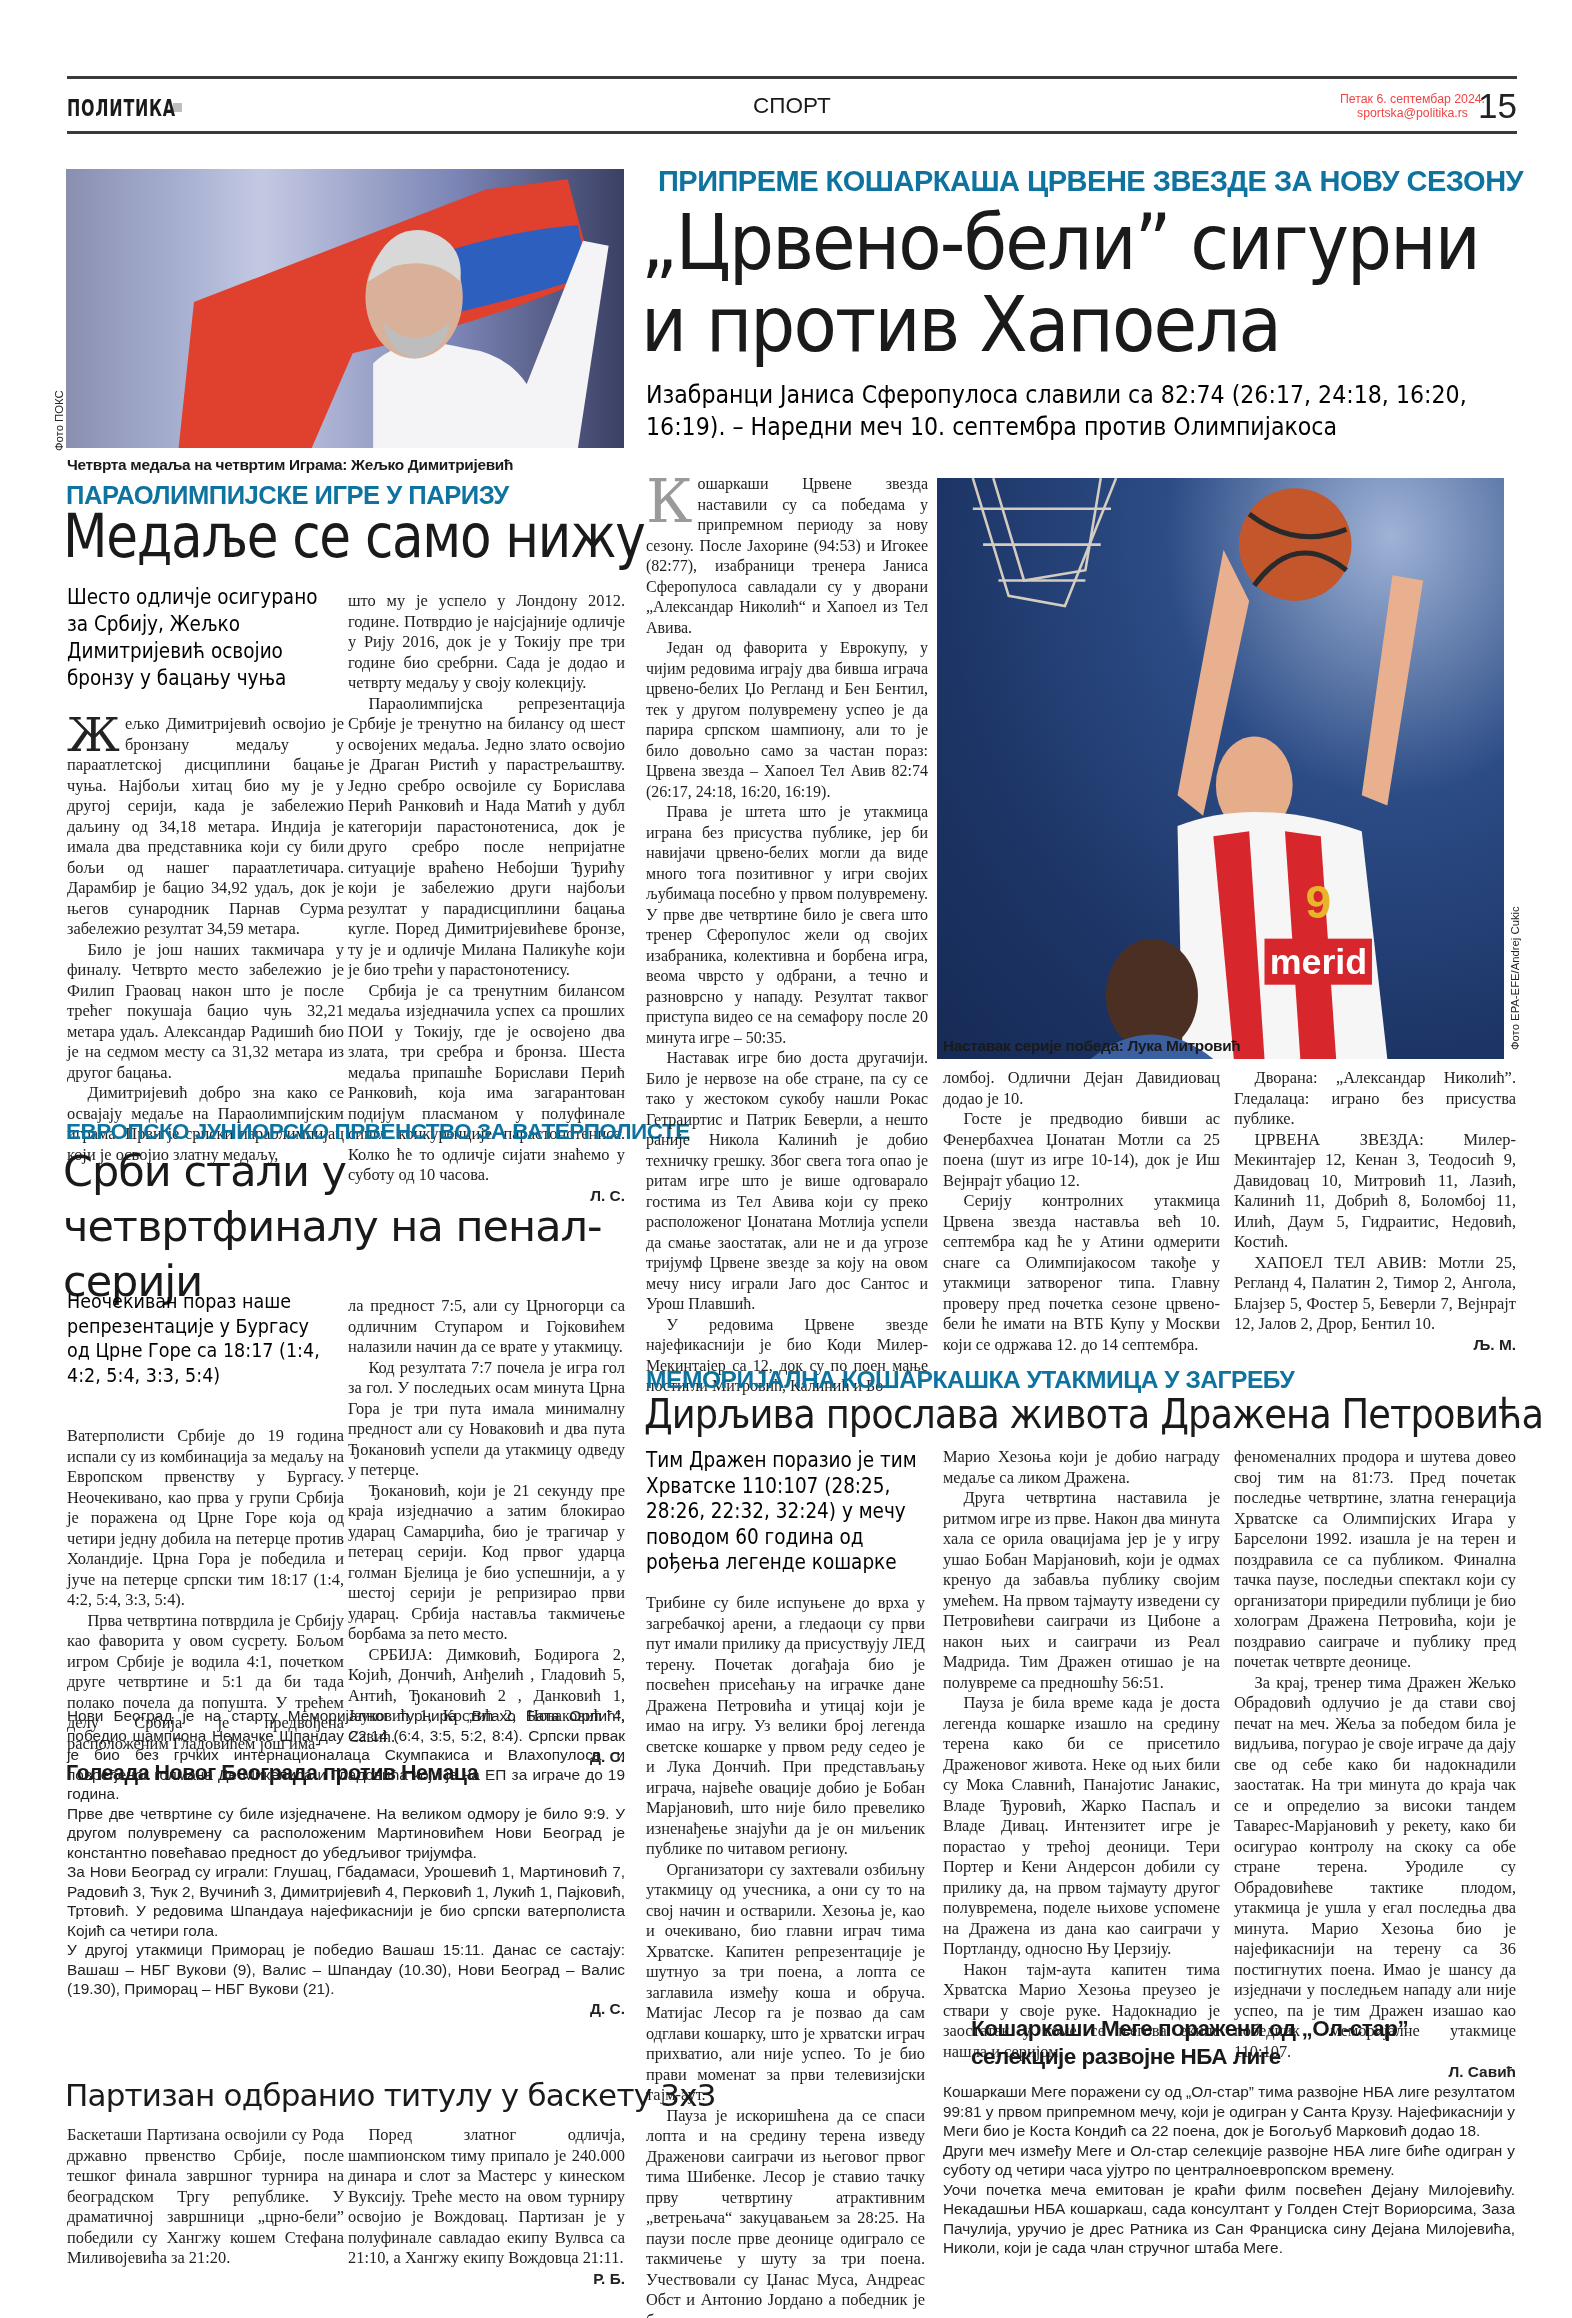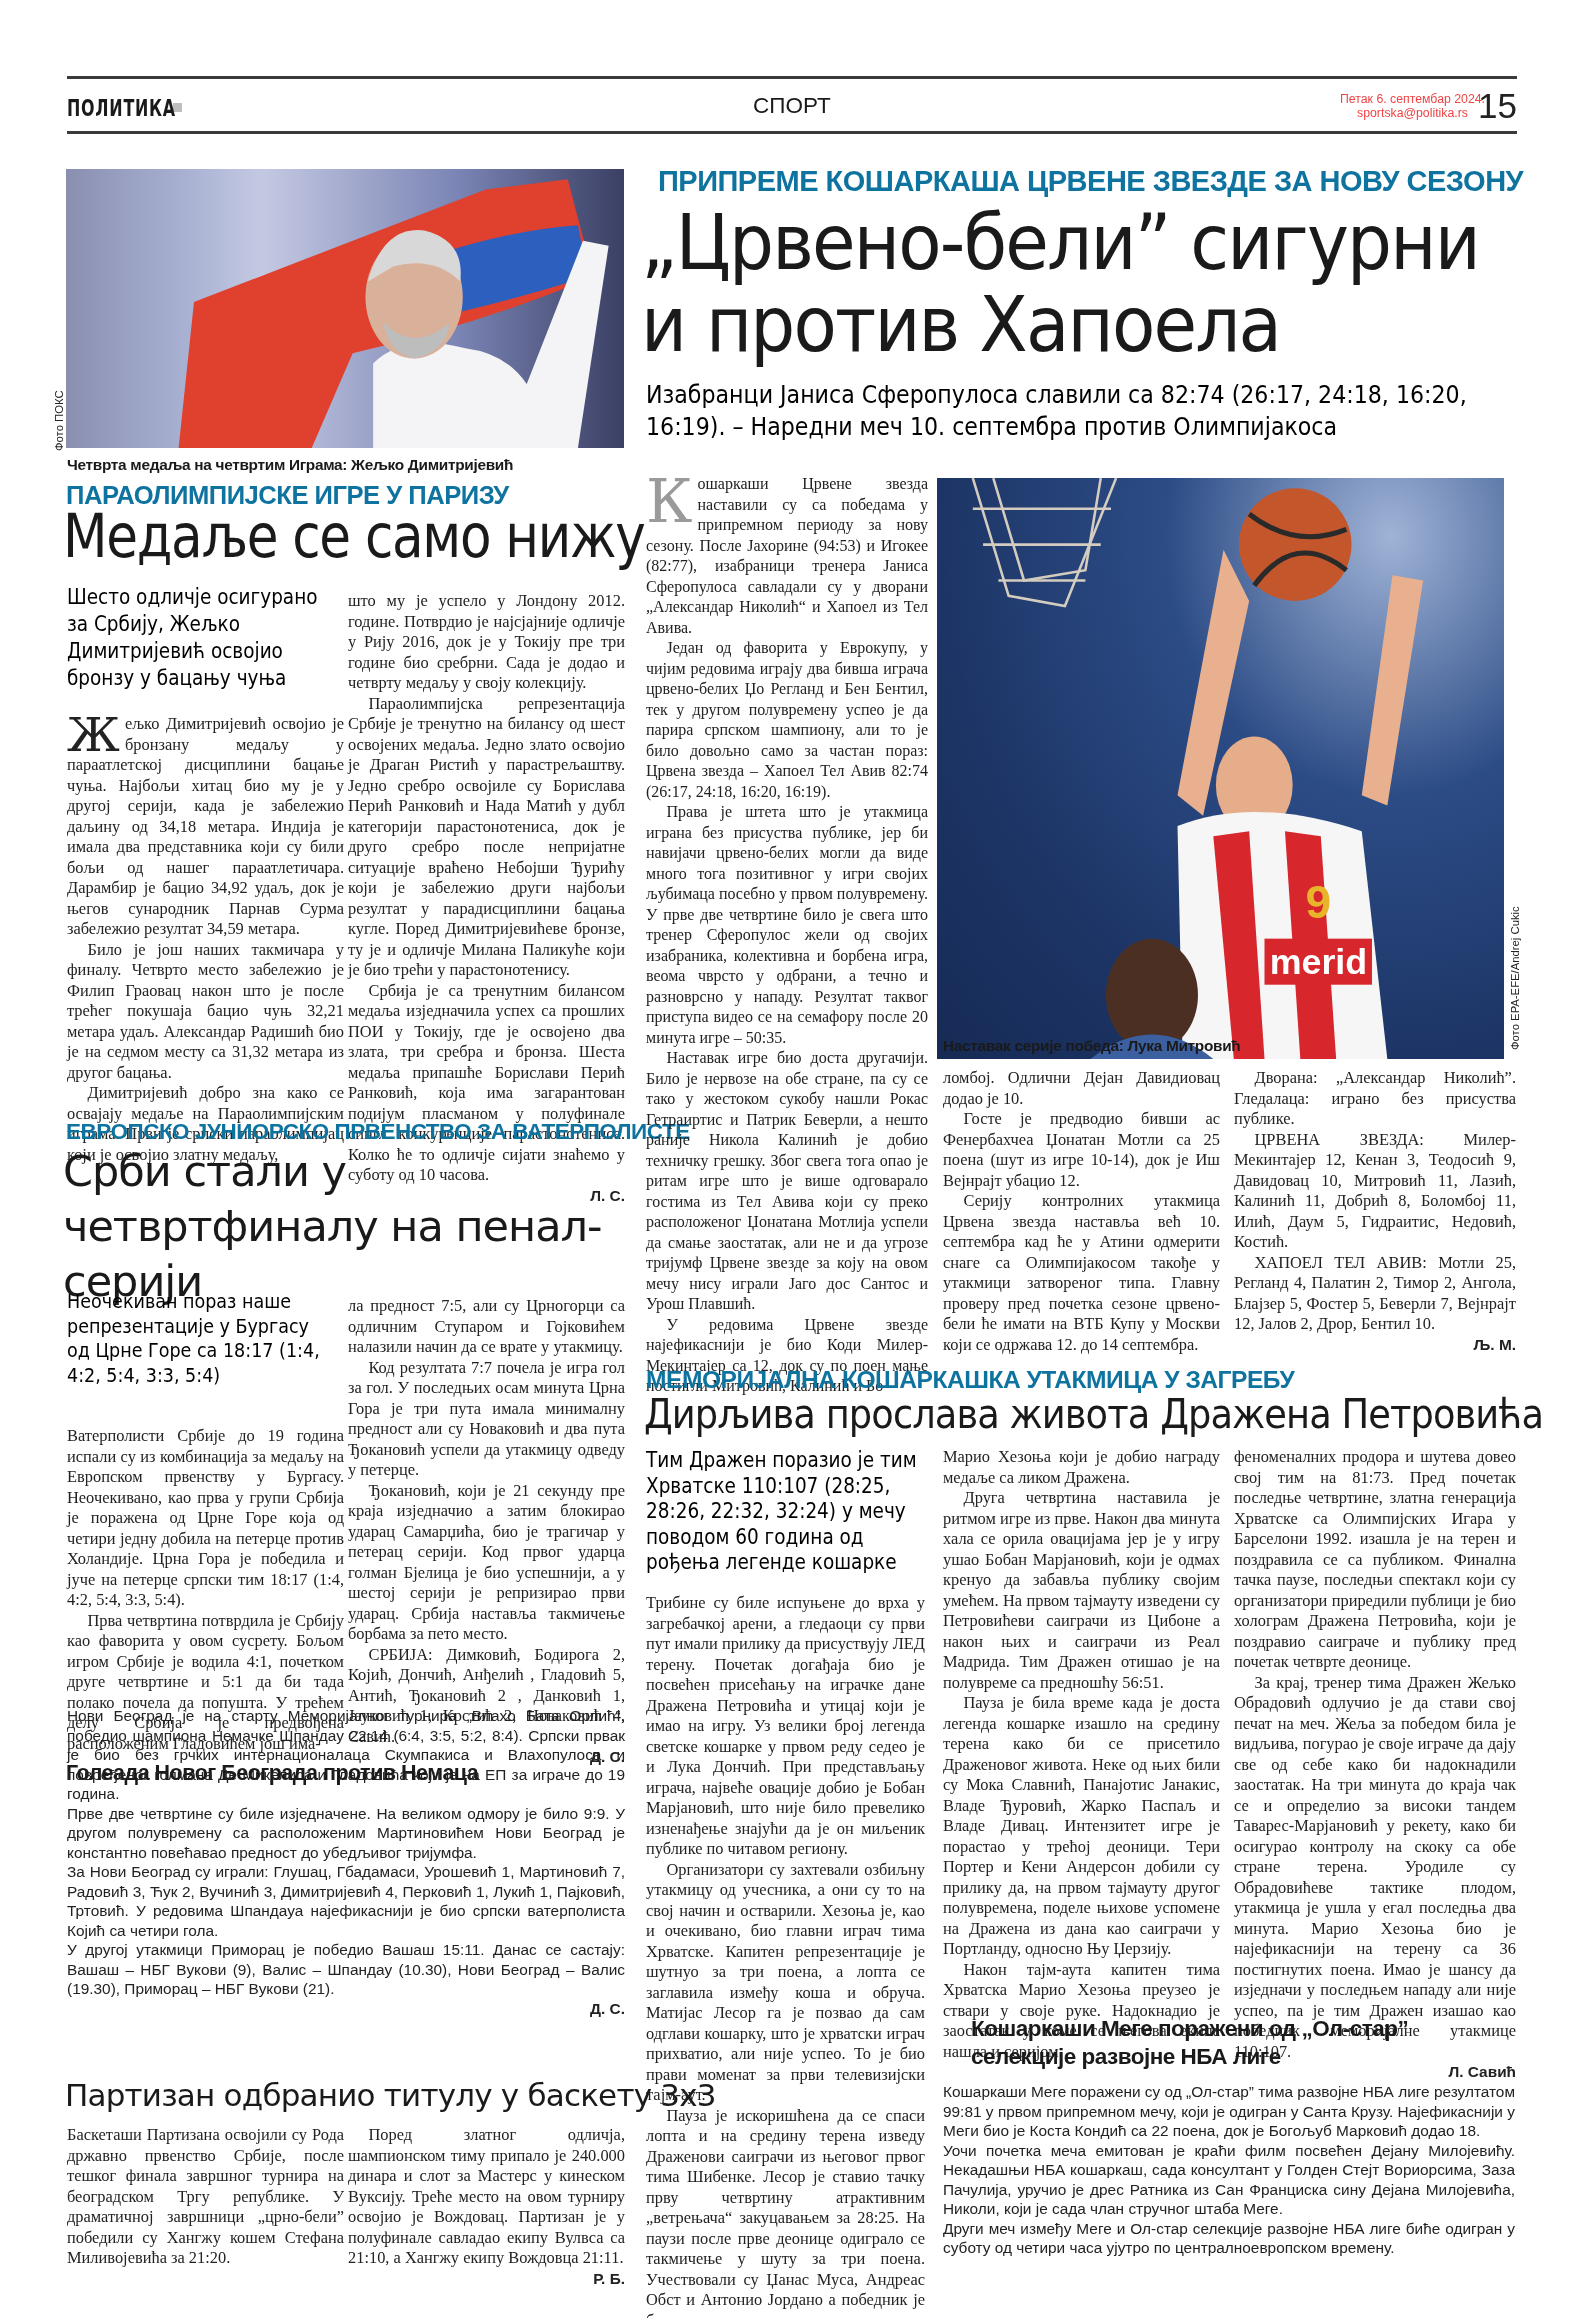--- a/index.html
+++ b/index.html
@@ -176,16 +176,16 @@
 </div>
 <div class="abs body" style="left:1234px; top:1447px; width:282px;">
   <p class="noindent">феноменалних продора и шутева довео свој тим на 81:73. Пред почетак последње четвртине, златна генерација Хрватске са Олимпијских Игара у Барселони 1992. изашла је на терен и поздравила се са публиком. Финална тачка паузе, последњи спектакл који су организатори приредили публици је био холограм Дражена Петровића, који је поздравио саиграче и публику пред почетак четврте деонице.</p>
   <p>За крај, тренер тима Дражен Жељко Обрадовић одлучио је да стави свој печат на меч. Жеља за победом била је видљива, погурао је своје играче да дају све од себе како би надокнадили заостатак. На три минута до краја чак се и определио за високи тандем Таварес-Марјановић у рекету, како би осигурао контролу на скоку са обе стране терена. Уродиле су Обрадовићеве тактике плодом, утакмица је ушла у егал последња два минута. Марио Хезоња био је најефикаснији на терену са 36 постигнутих поена. Имао је шансу да изједначи у последњем нападу али није успео, па је тим Дражен изашао као победник меморијалне утакмице 110:107.</p>
   <div class="sig">Л. Савић</div>
 </div>
 
 <div class="abs box-title" style="left:943px; top:2015px; width:461px; font-size:22.5px; line-height:28px;margin-left:28px;">Кошаркаши Меге поражени од „Ол-стар” селекције развојне НБА лиге</div>
 <div class="abs sans-body" style="left:943px; top:2082px; width:572px;">
   <p>Кошаркаши Меге поражени су од „Ол-стар” тима развојне НБА лиге резултатом 99:81 у првом припремном мечу, који је одигран у Санта Крузу. Најефикаснији у Меги био је Коста Кондић са 22 поена, док је Богољуб Марковић додао 18.</p>
+  <p>Други меч између Меге и Ол-стар селекције развојне НБА лиге биће одигран у суботу од четири часа ујутро по централноевропском времену.</p>
   <p>Уочи почетка меча емитован је краћи филм посвећен Дејану Милојевићу. Некадашњи НБА кошаркаш, сада консултант у Голден Стејт Вориорсима, Заза Пачулија, уручио је дрес Ратника из Сан Франциска сину Дејана Милојевића, Николи, који је сада члан стручног штаба Меге.</p>
-  <p>Други меч између Меге и Ол-стар селекције развојне НБА лиге биће одигран у суботу од четири часа ујутро по централноевропском времену.</p>
 </div>
 
 
 </body></html>

